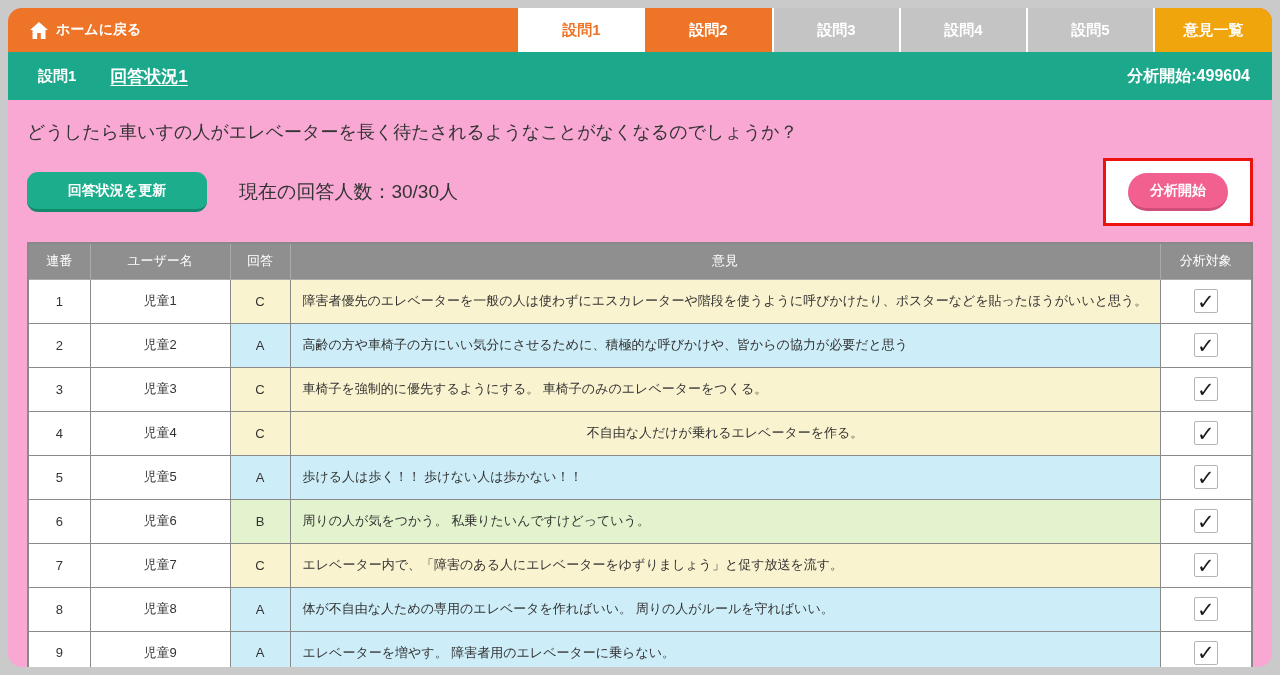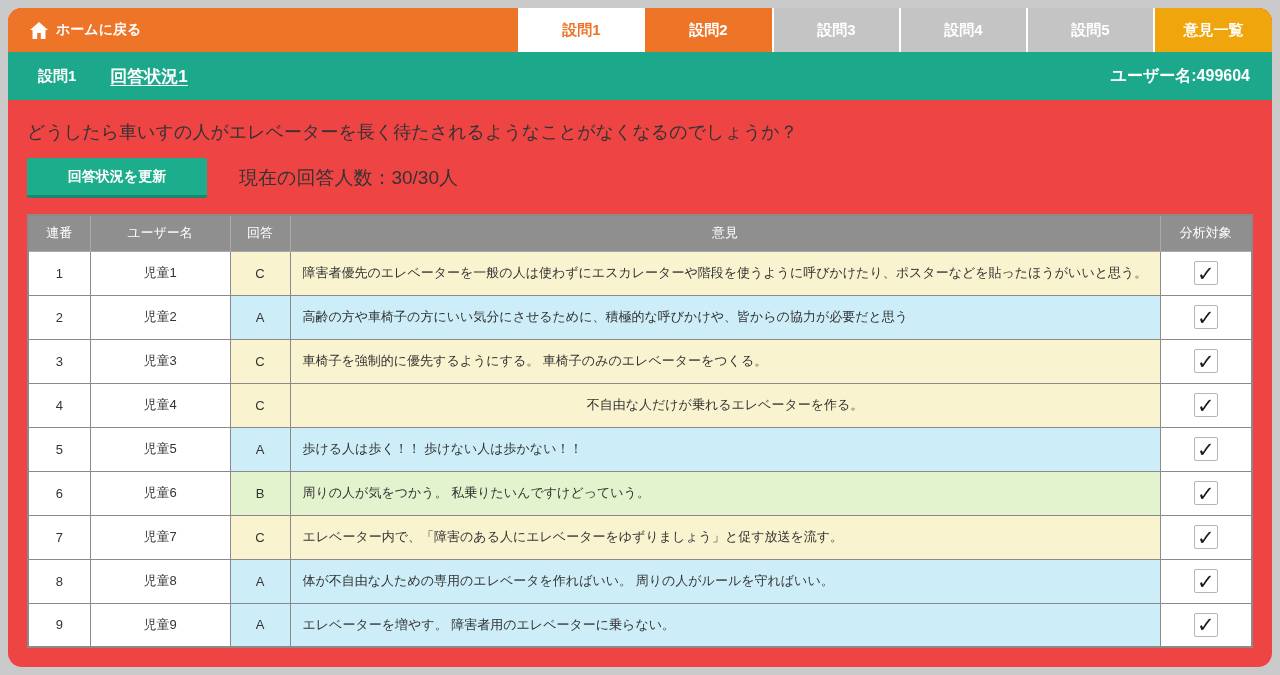--- a/index.html
+++ b/index.html
@@ -6,21 +6,21 @@
   html, body { width: 1280px; height: 675px; }
   body {
     background: #cacaca;
     font-family: "Liberation Sans", "DejaVu Sans", sans-serif;
     overflow: hidden;
   }
   .card {
     position: absolute;
     left: 8px; top: 8px;
     width: 1264px; height: 659px;
-    background: #ef4444;
+    background: #f9a8d4;
     border-radius: 14px;
     overflow: hidden;
   }
 
   
   .topbar {
     display: flex;
     height: 44px;
     background: #ee7428;
   }
@@ -83,21 +83,21 @@
     margin-top: 14px;
     display: flex;
     align-items: center;
   }
   .update-btn {
     width: 180px;
     height: 40px;
     background: #1cae8c;
     border: none;
     border-bottom: 3px solid #15896e;
-    border-radius: 2px;
+    border-radius: 11px;
     color: #fff;
     font-size: 14px;
     font-weight: bold;
     font-family: inherit;
     cursor: pointer;
   }
   .count-text {
     margin-left: 32px;
     font-size: 19px;
     color: #333;
@@ -185,29 +185,32 @@
       <div class="tab gray">設問3</div>
       <div class="tab gray">設問4</div>
       <div class="tab gray">設問5</div>
       <div class="tab amber">意見一覧</div>
     </div>
   </div>
 
   <div class="subbar">
     <span class="subbar-qlabel">設問1</span>
     <span class="subbar-status">回答状況1</span>
-    <span class="subbar-code">ユーザー名:499604</span>
+    <span class="subbar-code">分析開始:499604</span>
   </div>
 
   <div class="content">
     <div class="question-text">どうしたら車いすの人がエレベーターを長く待たされるようなことがなくなるのでしょうか？</div>
 
     <div class="controls">
       <button class="update-btn">回答状況を更新</button>
       <span class="count-text">現在の回答人数：30/30人</span>
+      <div class="analyze-wrap">
+        <button class="analyze-btn">分析開始</button>
+      </div>
     </div>
 
     <table class="responses">
       <colgroup>
         <col style="width:62px">
           <col style="width:140px">
           <col style="width:60px">
           <col>
           <col style="width:92px">
       </colgroup>

